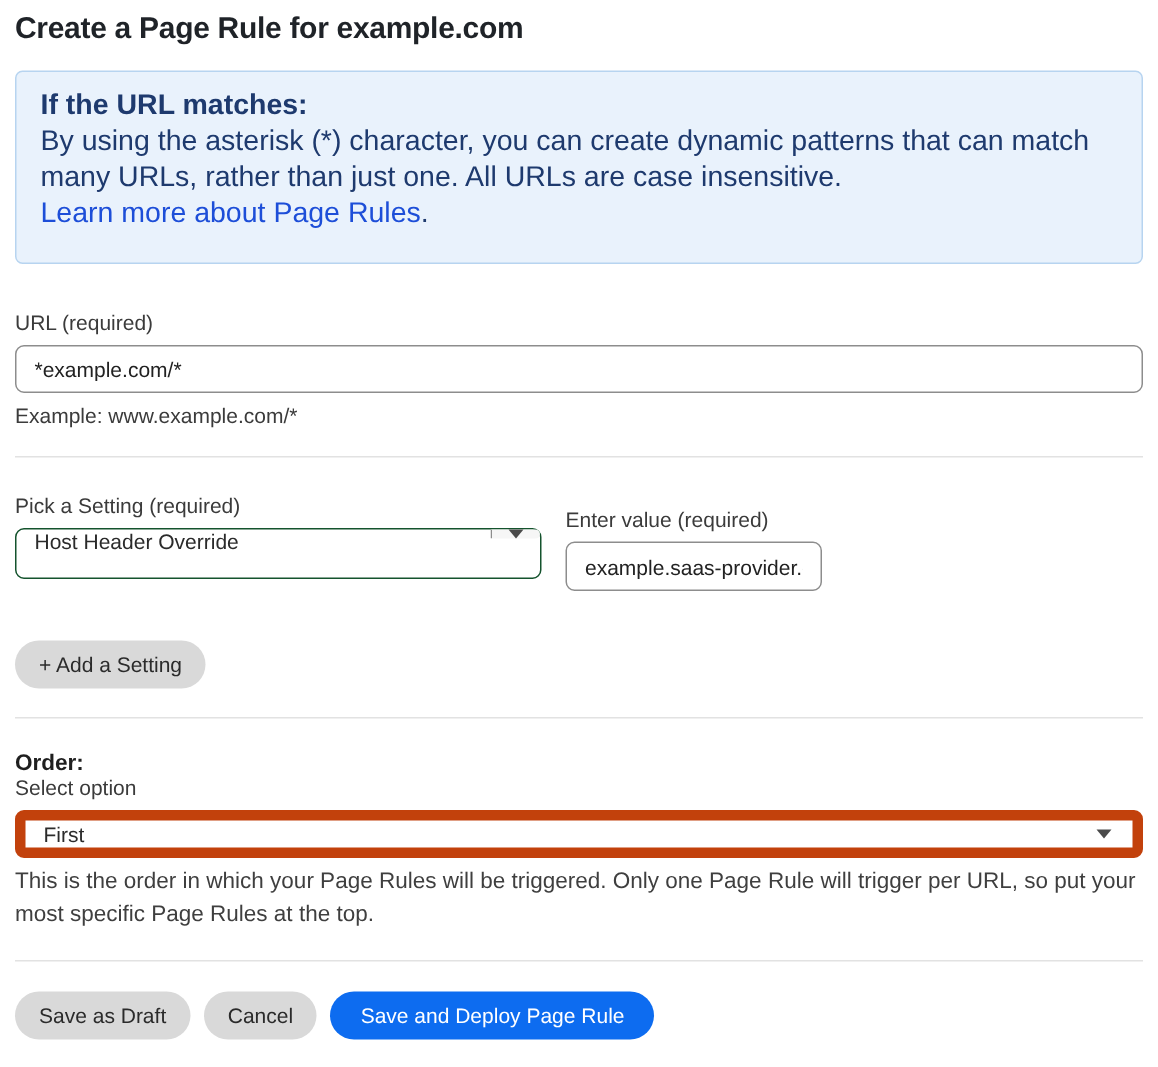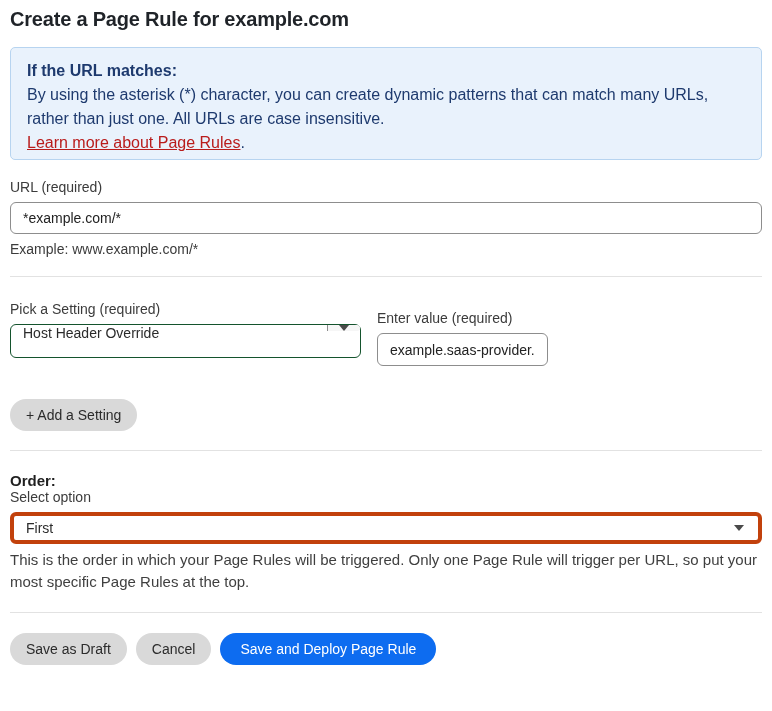--- a/index.html
+++ b/index.html
@@ -15,28 +15,28 @@
 
   h1.page-title {
     font-size: 20px; font-weight: 700; letter-spacing: -0.2px;
     margin: 0 0 16px 0; color: #1f2328;
   }
 
   .info-box {
     background: #e9f2fc;
     border: 1px solid #b7d4f0;
     border-radius: 5px;
-    padding: 11px 16px 4px 16px;
+    padding: 11px 16px 20px 16px;
     color: #1e3a6e;
-    font-size: 16px;
+    font-size: 19px;
     line-height: 24px;
-    margin-bottom: 19px;
+    margin-bottom: 31px;
   }
   .info-heading { font-weight: 700; }
-  .info-link { color: #b91c1c; text-decoration: underline; cursor: pointer; }
+  .info-link { color: #1d4ed8; cursor: pointer; }
   .info-link-suffix { color: #1e3a6e; }
 
   label.field-label {
     display: block; font-size: 14px; color: #3b3b3b; margin: 0 0 7px 0;
   }
 
   .text-input {
     display: block;
     height: 32px;
     border: 1px solid #8d8d8d;
@@ -98,21 +98,21 @@
     cursor: pointer; white-space: nowrap;
   }
   .btn-gray { background: #d9d9d9; color: #2b2b2b; padding: 0 16px; }
   .btn-blue { background: #0d6cf0; color: #ffffff; padding: 0 20px; }
   .add-setting-btn { margin-top: 33px; }
 
   .order-label { margin-top: 25px; }
   .select-full {
     display: flex; align-items: center; justify-content: space-between;
     height: 32px; background: #ffffff;
-    border: 4px solid #c2410c; border-radius: 6px;
+    border: 7px solid #c2410c; border-radius: 6px;
     padding: 0 14px 0 12px;
     font-size: 14px; color: #2b2b2b;
     cursor: pointer;
   }
   .order-hint { font-size: 15px; line-height: 22px; color: #3f3f3f; margin: 5px 0 0 0; }
 
   .footer-divider { margin-top: 15px; }
   .footer-actions { display: flex; gap: 9px; margin-top: 20px; }
 </style>
 </head>

